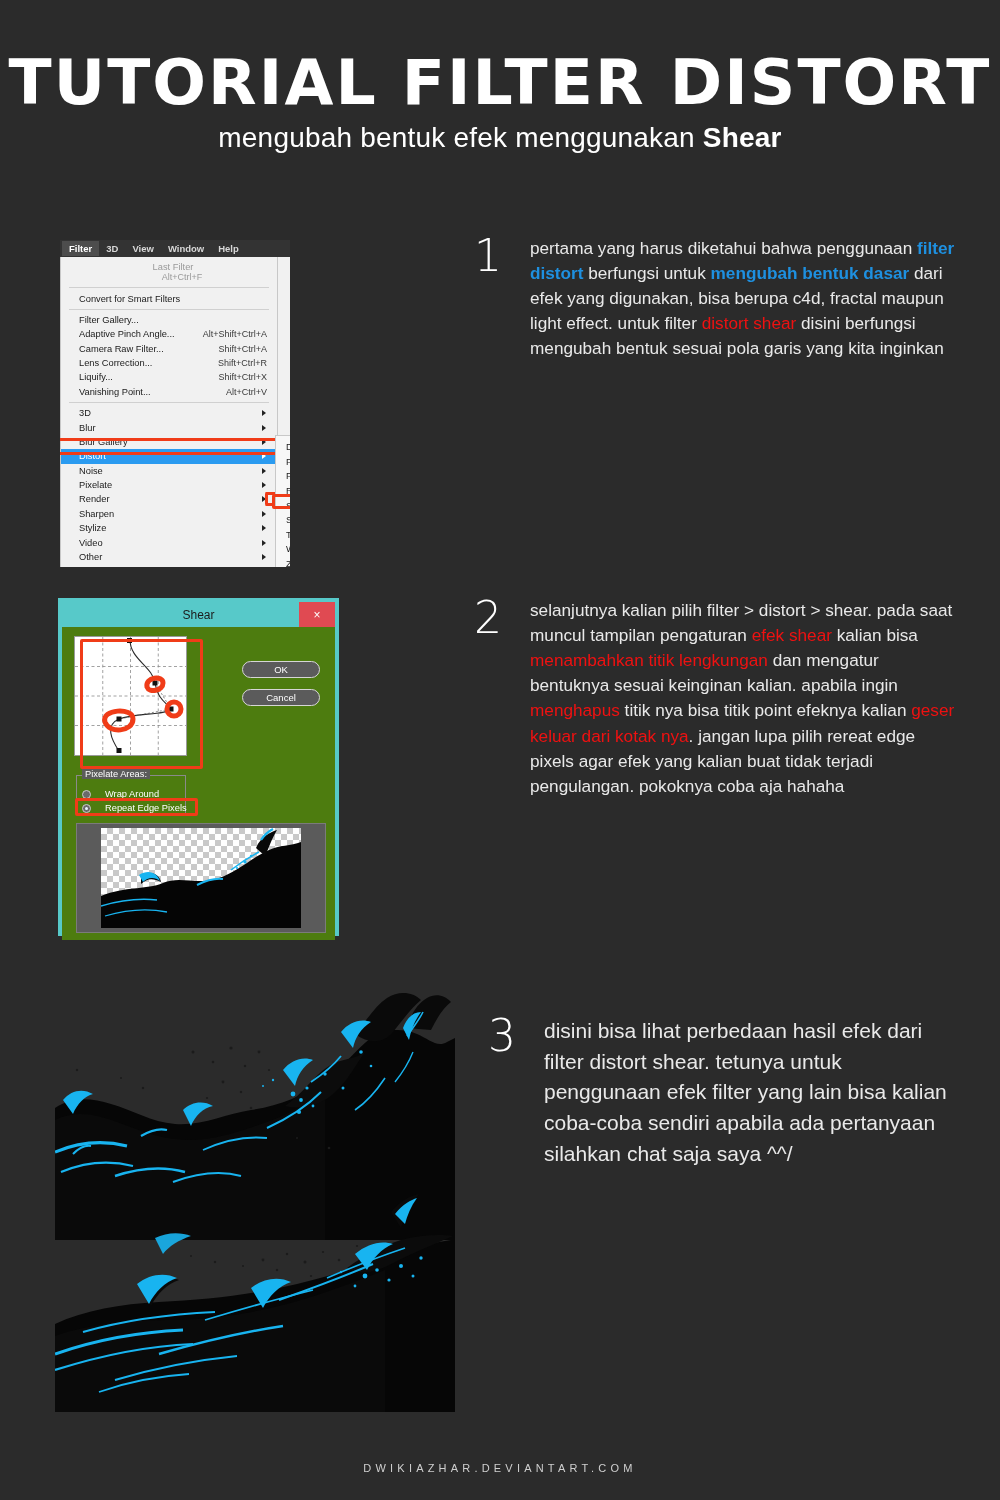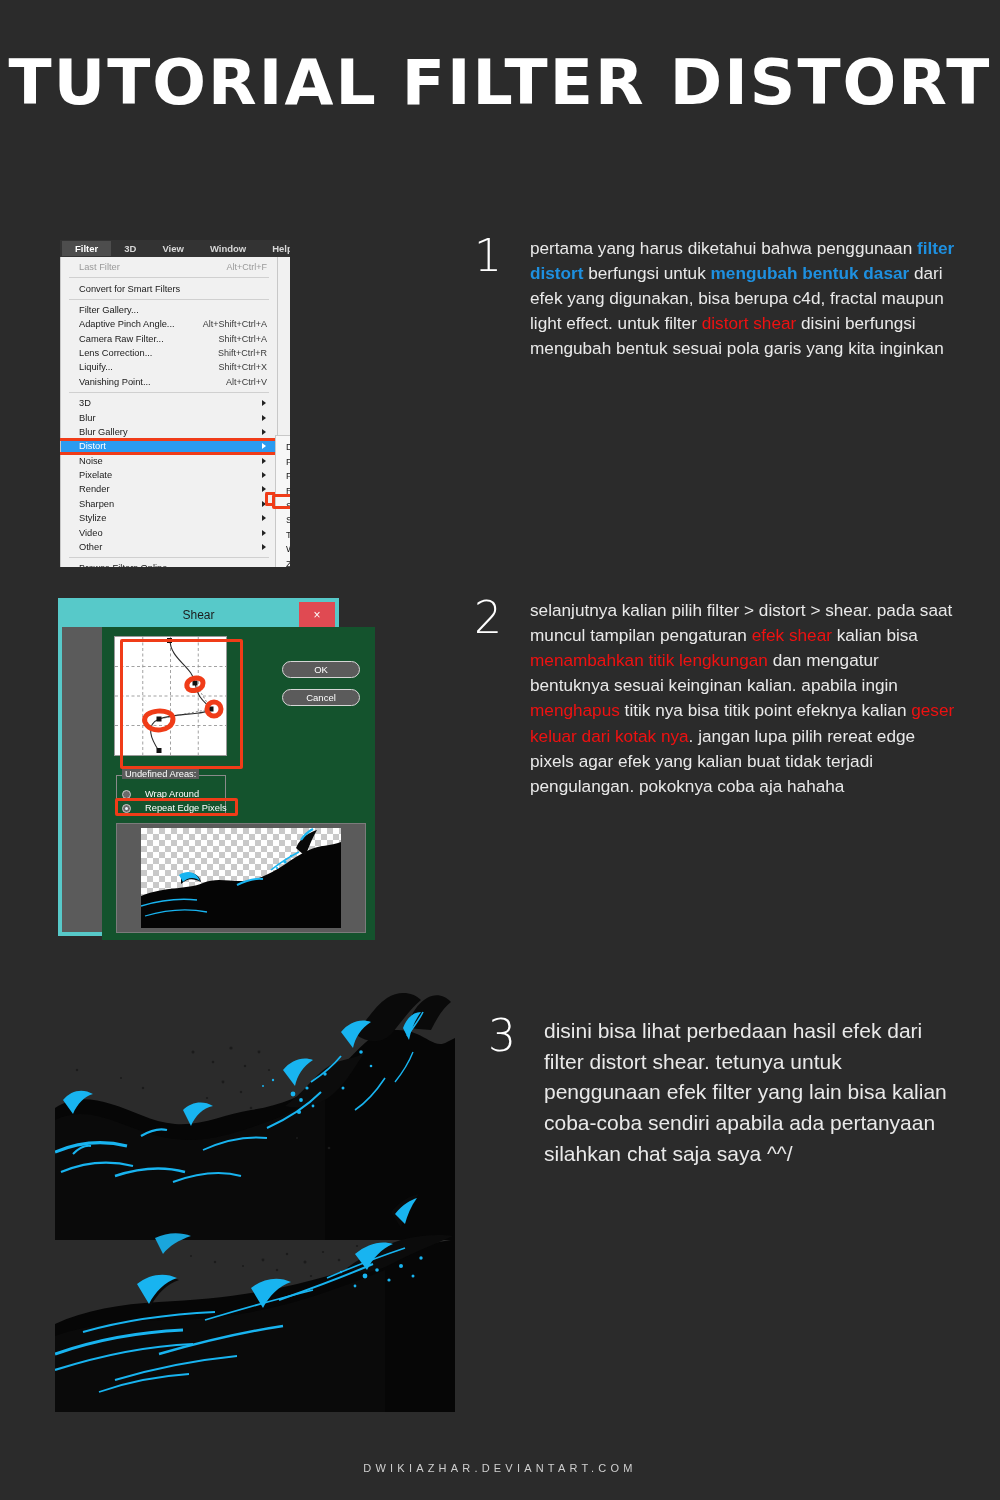--- a/index.html
+++ b/index.html
@@ -51,34 +51,34 @@
   .ps-shot {
     position: absolute; top: 240px; left: 60px;
     width: 230px; height: 327px;
     overflow: hidden; background: #f1f1f1;
   }
   .ps-menubar {
     height: 17px; background: #333333; display: flex; align-items: center;
     padding-left: 2px; gap: 0;
   }
   .ps-menubar span {
-    font-size: 9.5px; color: #d8d8d8; padding: 2px 13px; font-weight: 600;
+    font-size: 9.5px; color: #d8d8d8; padding: 2px 7px; font-weight: 600;
     font-family: "Liberation Sans", sans-serif;
   }
   .ps-menubar span.active { background: #4d4d4d; color: #ffffff; }
   .ps-menu {
     background: #f1f1f1; border: 1px solid #c8c8c8; border-top: none;
     padding: 3px 0; width: 218px;
   }
   .ps-item {
     display: flex; justify-content: space-between; align-items: center;
     font-size: 9.3px; color: #1a1a1a; padding: 2.2px 10px 2.2px 18px;
     white-space: nowrap; position: relative;
   }
-  .ps-item.disabled { color: #9a9a9a; }
+  .ps-item.disabled { color: #9a9a9a; flex-direction: column; }
   .ps-item .shortcut { color: #3a3a3a; font-size: 9px; padding-left: 18px; }
   .ps-item.disabled .shortcut { color: #9a9a9a; }
   .ps-item .arrow {
     width: 0; height: 0; border-left: 4px solid #222;
     border-top: 3px solid transparent; border-bottom: 3px solid transparent;
     margin-right: 1px;
   }
   .ps-sep { height: 1px; background: #d0d0d0; margin: 3px 8px; }
   .ps-item.selected { background: #2b9bf0; color: #ffffff; }
   .ps-item.selected .arrow { border-left-color: #ffffff; }
@@ -105,21 +105,21 @@
   .shear-title {
     height: 25px; background: #57c9c9; position: relative;
     display: flex; align-items: center; justify-content: center;
   }
   .shear-title-text { font-size: 12px; color: #1b1b1b; font-weight: 400; }
   .shear-close {
     position: absolute; right: 0; top: 0; width: 36px; height: 25px;
     background: #e04a52; color: #ffffff; font-size: 12px;
     display: flex; align-items: center; justify-content: center;
   }
-  .shear-inner { position: relative; width: 100%; height: 313px; background: #14532d; padding: 6px 8px; margin-left: 40px; }
+  .shear-inner { position: relative; width: 100%; height: 313px; background: #4d7c0f; padding: 6px 8px; }
 
   .curve-wrap { position: absolute; top: 9px; left: 12px; width: 113px; height: 120px; }
   .curve-box {
     position: absolute; inset: 0; background: #ffffff; border: 1px solid #9a9a9a;
   }
   #redbox-curve { top: 3px; left: 6px; width: 123px; height: 130px; }
 
   .btn-ok, .btn-cancel {
     position: absolute; left: 180px; width: 78px; height: 17px;
     border: 1px solid #d6d6d6; border-radius: 9px; background: #5b5b5b;
@@ -170,20 +170,23 @@
     font-size: 11px; letter-spacing: 4.2px; color: #cfcfcf; font-weight: 400;
   }
 </style>
 </head>
 <body>
 
 <div class="page">
 
   <div class="header">
     <div class="title">TUTORIAL FILTER DISTORT</div>
+    <div class="subtitle">
+      <span>mengubah bentuk efek menggunakan </span><b>Shear</b>
+    </div>
   </div>
 
   <div class="ps-shot">
     <div class="ps-menubar" id="ps-menubar">
         <span class="active">Filter</span>
         <span>3D</span>
         <span>View</span>
         <span>Window</span>
         <span>Help</span>
       </div>
@@ -325,21 +328,21 @@
             </g>
           </svg>
         </div>
         <div class="redbox" id="redbox-curve"></div>
       </div>
 
       <div class="btn-ok">OK</div>
       <div class="btn-cancel">Cancel</div>
 
       <div class="undef-group"></div>
-      <div class="undef-label">Undefined Areas:</div>
+      <div class="undef-label">Pixelate Areas:</div>
 
       <div class="radio-row" id="radio-wrap">
         <span class="radio-dot"></span>
         <span>Wrap Around</span>
       </div>
       <div class="radio-row" id="radio-repeat">
         <span class="radio-dot on"></span>
         <span>Repeat Edge Pixels</span>
       </div>
       <div class="redbox" id="redbox-repeat"></div>

